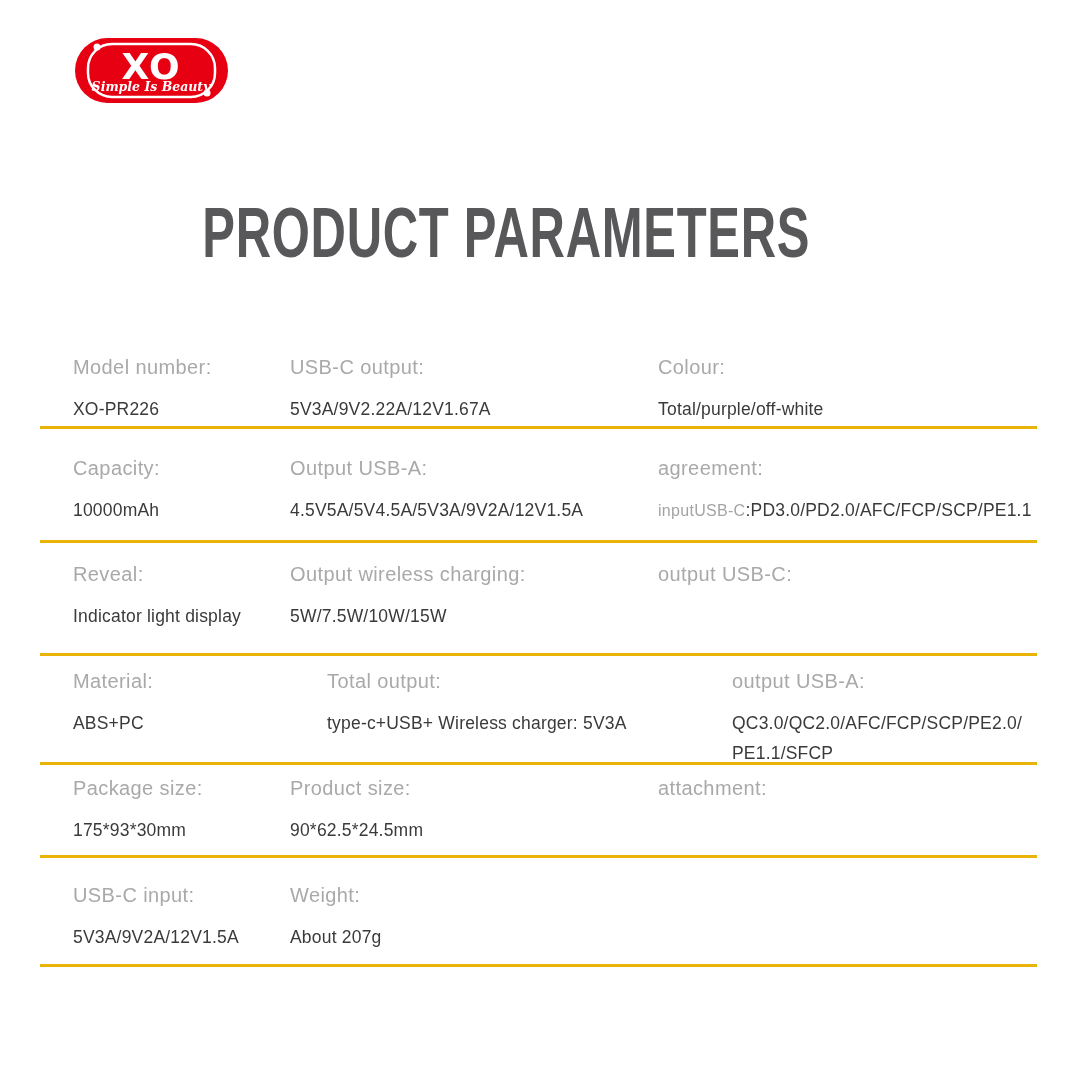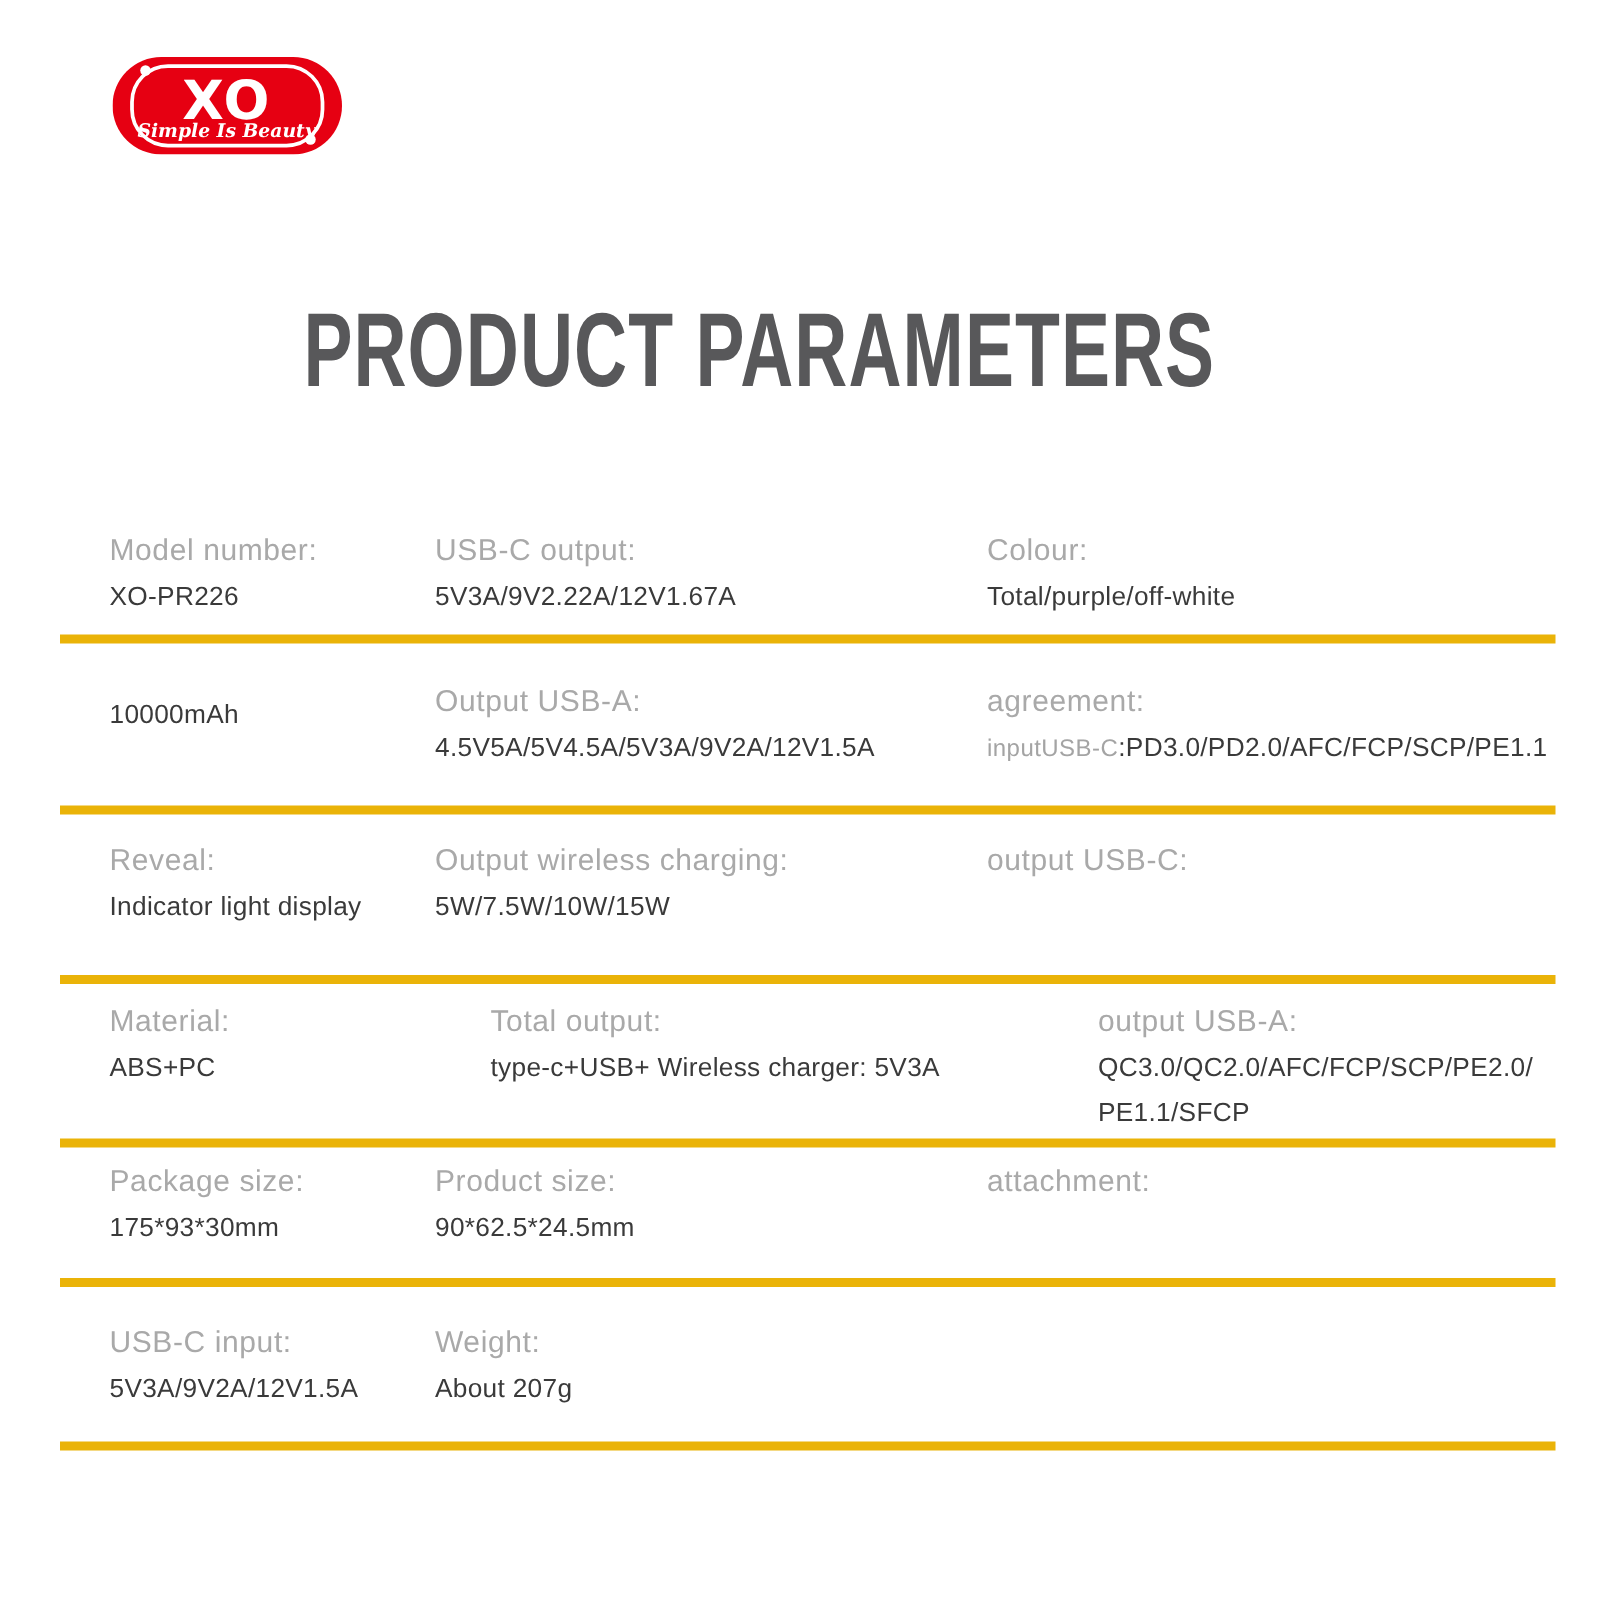--- a/index.html
+++ b/index.html
@@ -17,36 +17,36 @@
   .title{
     display:inline-block;font-size:70px;line-height:1;font-weight:700;
     color:#58585a;letter-spacing:1px;white-space:nowrap;
     transform:translateX(-34px) scaleX(0.70);
   }
 
   
   .spec-table{position:absolute;left:40px;top:340px;width:997px;}
   .spec-row{
     display:grid;grid-template-columns:250px 368px 1fr;
-    box-sizing:border-box;border-bottom:6px solid #eab308;
+    box-sizing:border-box;border-bottom:3px solid #eab308;
   }
   .spec-row:nth-child(1){height:89px;padding-top:16px;}
   .spec-row:nth-child(2){height:114px;padding-top:28px;}
   .spec-row:nth-child(3){height:113px;padding-top:20px;}
   .spec-row:nth-child(4){height:109px;padding-top:14px;gap:37px;}
   .spec-row:nth-child(5){height:93px;padding-top:12px;}
   .spec-row:nth-child(6){height:109px;padding-top:26px;}
 
   .cell{min-width:0;}
   .cell.c1{padding-left:33px;}
   .cell-label{
     font-size:20px;line-height:22px;color:#a9a9a9;letter-spacing:0.4px;
   }
   .cell-value{
-    margin-top:4px;font-size:17.5px;line-height:30px;color:#3a3a3a;
+    margin-top:16px;font-size:17.5px;line-height:30px;color:#3a3a3a;
     letter-spacing:0.2px;white-space:pre-line;
   }
   .cell-value.nowrap{white-space:nowrap;overflow:visible;}
   .value-prefix{font-size:16px;color:#a4a4a4;letter-spacing:0.3px;}
 </style>
 </head>
 <body>
 
 <div class="logo">
   <svg width="153" height="65" viewBox="0 0 153 65">
@@ -75,20 +75,21 @@
       <div class="cell-value">5V3A/9V2.22A/12V1.67A</div>
     </div>
     <div class="cell">
       <div class="cell-label">Colour:</div>
       <div class="cell-value">Total/purple/off-white</div>
     </div>
   </div>
 
   <div class="spec-row">
     <div class="cell c1">
+      <div class="cell-label">Capacity:</div>
       <div class="cell-value">10000mAh</div>
     </div>
     <div class="cell">
       <div class="cell-label">Output USB-A:</div>
       <div class="cell-value">4.5V5A/5V4.5A/5V3A/9V2A/12V1.5A</div>
     </div>
     <div class="cell">
       <div class="cell-label">agreement:</div>
       <div class="cell-value nowrap"><span class="value-prefix">inputUSB-C</span><span>:PD3.0/PD2.0/AFC/FCP/SCP/PE1.1</span></div>
     </div>

